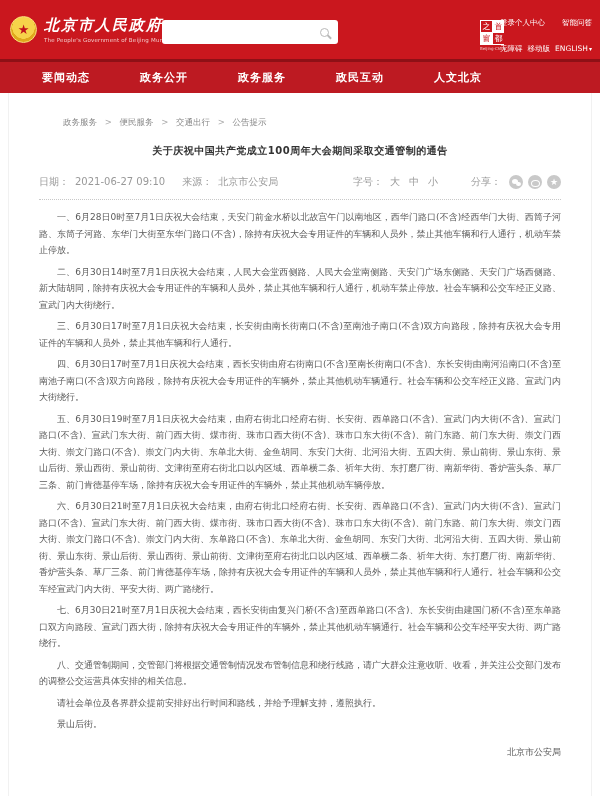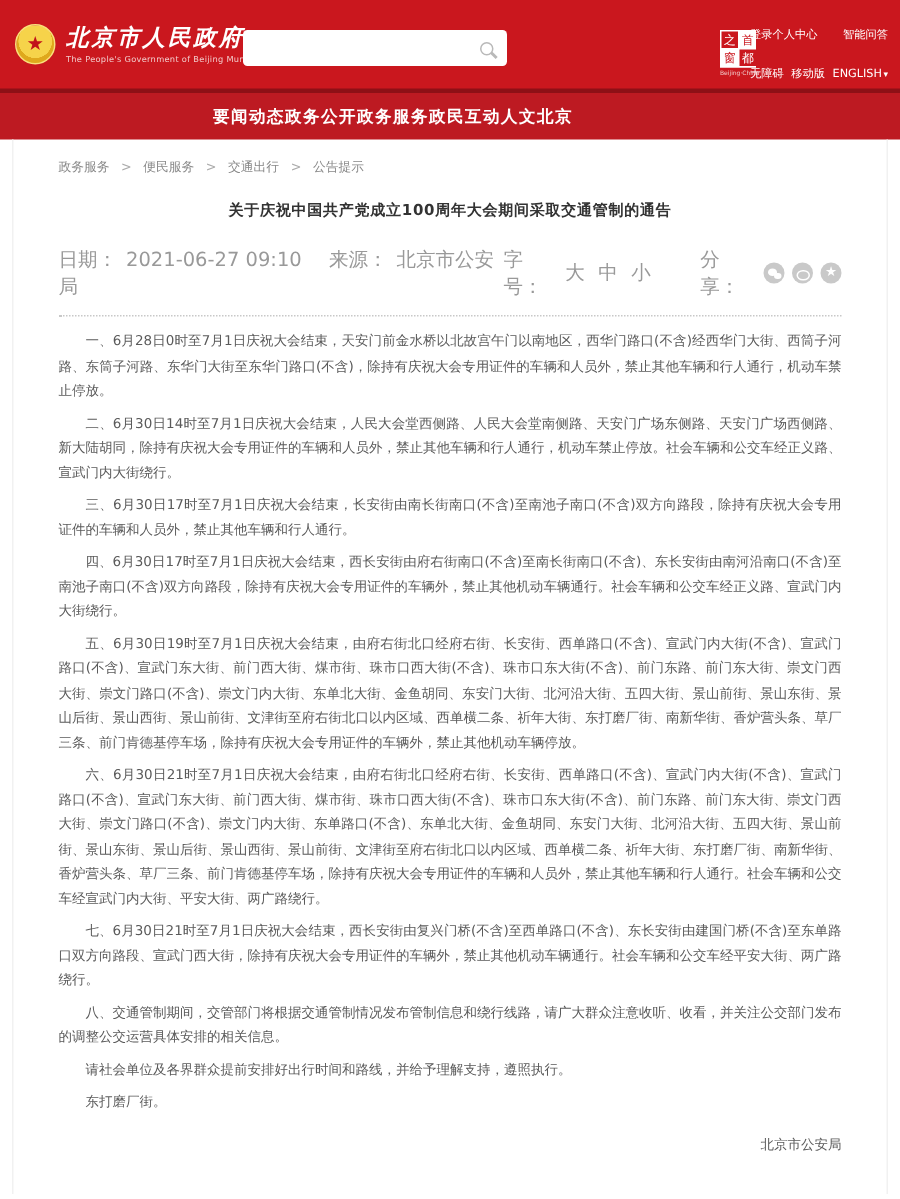--- a/index.html
+++ b/index.html
@@ -35,36 +35,36 @@
   .cap-cap { color:#f0c8c8; font-size:4px; margin-top:1px; white-space:nowrap; }
 
   .top-links { position:absolute; right:8px; top:18px; width:92px; display:flex;
     flex-direction:column; gap:16px; }
   .top-links .row { display:flex; justify-content:space-between; }
   .top-links a { color:#fff; font-size:7.5px; text-decoration:none; white-space:nowrap; cursor:pointer; }
   .lang::after { content:"▾"; font-size:6px; margin-left:1px; }
 
   
   .mainnav { height:31px; background:#bd1a22; display:flex; align-items:center;
-    padding-left:42px; padding-right:118px; justify-content:center; }
+    padding-left:42px; padding-right:118px; justify-content:space-between; }
   .mainnav .nav-item { color:#fff; font-size:11px; font-weight:bold; letter-spacing:1px; cursor:pointer; }
 
   
   .page { margin:0 8px; border-left:1px solid #f1f1f1; border-right:1px solid #f1f1f1;
     min-height:703px; padding:0 30px; }
 
-  .breadcrumb { padding-top:13px; font-size:8.5px; color:#888; }
+  .breadcrumb { padding-top:24px; font-size:8.5px; color:#888;margin-left:24px; }
   .breadcrumb span.sep { margin:0 5px; color:#aaa; }
   .breadcrumb a { color:#888; text-decoration:none; cursor:pointer; }
 
   .art-title { text-align:center; font-size:10px; font-weight:bold; color:#333;
     margin-top:15px; letter-spacing:.5px; }
 
   .meta { margin-top:17px; display:flex; justify-content:space-between; align-items:center;
-    font-size:13px; color:#999; }
+    font-size:10px; color:#999; }
   .meta .m-left span { margin-right:6px; }
   .meta .m-right { display:flex; align-items:center; gap:5px; }
   .meta .fs-btn { cursor:pointer; margin:0 2px; }
   .share-icons { display:flex; gap:5px; margin-left:3px; }
   .sh { width:14px; height:14px; border-radius:50%; background:#c9c9c9; position:relative; cursor:pointer; }
   .sh-wechat::before { content:""; position:absolute; left:3px; top:4px; width:6px; height:5px;
     background:#fff; border-radius:50%; }
   .sh-wechat::after { content:""; position:absolute; right:2.5px; bottom:3px; width:4.5px; height:4px;
     background:#fff; border-radius:50%; }
   .sh-weibo::before { content:""; position:absolute; left:3px; top:4.5px; width:7px; height:5.5px;
@@ -166,21 +166,21 @@
   <div class="article">
     <p>一、6月28日0时至7月1日庆祝大会结束，天安门前金水桥以北故宫午门以南地区，西华门路口(不含)经西华门大街、西筒子河路、东筒子河路、东华门大街至东华门路口(不含)，除持有庆祝大会专用证件的车辆和人员外，禁止其他车辆和行人通行，机动车禁止停放。</p>
     <p>二、6月30日14时至7月1日庆祝大会结束，人民大会堂西侧路、人民大会堂南侧路、天安门广场东侧路、天安门广场西侧路、新大陆胡同，除持有庆祝大会专用证件的车辆和人员外，禁止其他车辆和行人通行，机动车禁止停放。社会车辆和公交车经正义路、宣武门内大街绕行。</p>
     <p>三、6月30日17时至7月1日庆祝大会结束，长安街由南长街南口(不含)至南池子南口(不含)双方向路段，除持有庆祝大会专用证件的车辆和人员外，禁止其他车辆和行人通行。</p>
     <p>四、6月30日17时至7月1日庆祝大会结束，西长安街由府右街南口(不含)至南长街南口(不含)、东长安街由南河沿南口(不含)至南池子南口(不含)双方向路段，除持有庆祝大会专用证件的车辆外，禁止其他机动车辆通行。社会车辆和公交车经正义路、宣武门内大街绕行。</p>
     <p>五、6月30日19时至7月1日庆祝大会结束，由府右街北口经府右街、长安街、西单路口(不含)、宣武门内大街(不含)、宣武门路口(不含)、宣武门东大街、前门西大街、煤市街、珠市口西大街(不含)、珠市口东大街(不含)、前门东路、前门东大街、崇文门西大街、崇文门路口(不含)、崇文门内大街、东单北大街、金鱼胡同、东安门大街、北河沿大街、五四大街、景山前街、景山东街、景山后街、景山西街、景山前街、文津街至府右街北口以内区域、西单横二条、祈年大街、东打磨厂街、南新华街、香炉营头条、草厂三条、前门肯德基停车场，除持有庆祝大会专用证件的车辆外，禁止其他机动车辆停放。</p>
     <p>六、6月30日21时至7月1日庆祝大会结束，由府右街北口经府右街、长安街、西单路口(不含)、宣武门内大街(不含)、宣武门路口(不含)、宣武门东大街、前门西大街、煤市街、珠市口西大街(不含)、珠市口东大街(不含)、前门东路、前门东大街、崇文门西大街、崇文门路口(不含)、崇文门内大街、东单路口(不含)、东单北大街、金鱼胡同、东安门大街、北河沿大街、五四大街、景山前街、景山东街、景山后街、景山西街、景山前街、文津街至府右街北口以内区域、西单横二条、祈年大街、东打磨厂街、南新华街、香炉营头条、草厂三条、前门肯德基停车场，除持有庆祝大会专用证件的车辆和人员外，禁止其他车辆和行人通行。社会车辆和公交车经宣武门内大街、平安大街、两广路绕行。</p>
     <p>七、6月30日21时至7月1日庆祝大会结束，西长安街由复兴门桥(不含)至西单路口(不含)、东长安街由建国门桥(不含)至东单路口双方向路段、宣武门西大街，除持有庆祝大会专用证件的车辆外，禁止其他机动车辆通行。社会车辆和公交车经平安大街、两广路绕行。</p>
     <p>八、交通管制期间，交管部门将根据交通管制情况发布管制信息和绕行线路，请广大群众注意收听、收看，并关注公交部门发布的调整公交运营具体安排的相关信息。</p>
     <p>请社会单位及各界群众提前安排好出行时间和路线，并给予理解支持，遵照执行。</p>
-    <p>东打磨厂街。</p>
+    <p>景山后街。</p>
   </div>
 
   <div class="sign">
     <div class="org">北京市公安局</div>
 
   </div>
 
 </div>
 
 </body></html>

